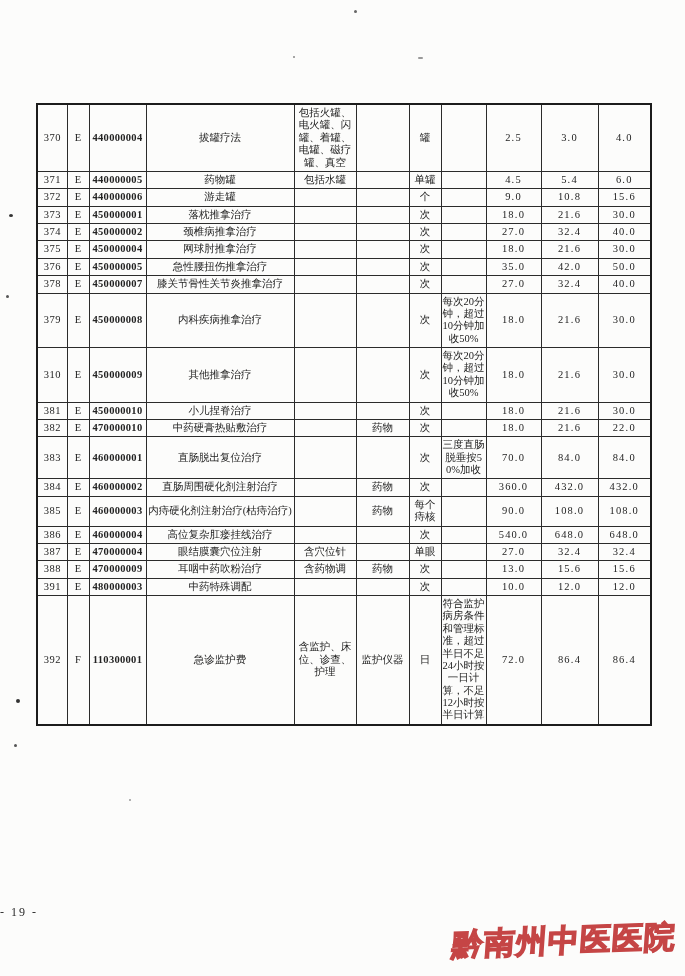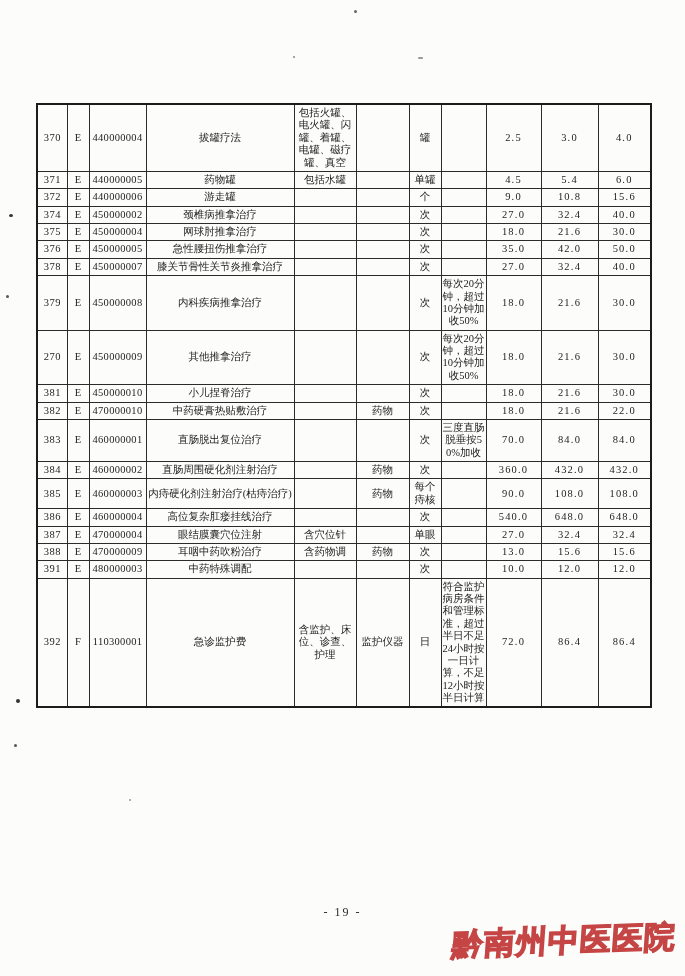--- a/index.html
+++ b/index.html
@@ -20,28 +20,28 @@
   table.fee-table td {
     border: 1px solid #2b2b2b;
     font-size: 10.5px; line-height: 1.18;
     text-align: center; vertical-align: middle;
     padding: 2px 1px;
     word-break: break-all; overflow: hidden;
     color: #232323;
   }
   td.col-seq  { letter-spacing: .5px; }
   td.col-cls  { }
-  td.col-code { font-weight: normal; letter-spacing: .3px; }
+  td.col-code { font-weight: bold; letter-spacing: .3px; }
   td.col-name { font-size: 11px; }
   td.col-include, td.col-remark { text-align: left; padding: 2px 3px; }
   td.col-p1, td.col-p2, td.col-p3 { letter-spacing: 1.2px; }
 
   .page-number {
     position: absolute; left: 0; top: 905px; width: 685px;
-    text-align: center; font-size: 12px; letter-spacing: 2px;
+    font-size: 12px; letter-spacing: 2px;
     color: #2a2a2a;
   }
   .watermark {
     position: absolute; left: 452px; top: 924px;
     font-size: 31px; font-weight: bold; letter-spacing: 1px;
     white-space: nowrap;
     color: rgba(235, 130, 130, 0.18);
     -webkit-text-stroke: 1.4px #c54545;
     transform: rotate(-2deg) skewX(-6deg);
     transform-origin: left center;
@@ -109,20 +109,33 @@
           <td class="col-name">游走罐</td>
           <td class="col-include"></td>
           <td class="col-exclude"></td>
           <td class="col-unit">个</td>
           <td class="col-remark"></td>
           <td class="col-p1">9.0</td>
           <td class="col-p2">10.8</td>
           <td class="col-p3">15.6</td>
         </tr>
         <tr>
+          <td class="col-seq">373</td>
+          <td class="col-cls">E</td>
+          <td class="col-code">450000001</td>
+          <td class="col-name">落枕推拿治疗</td>
+          <td class="col-include"></td>
+          <td class="col-exclude"></td>
+          <td class="col-unit">次</td>
+          <td class="col-remark"></td>
+          <td class="col-p1">18.0</td>
+          <td class="col-p2">21.6</td>
+          <td class="col-p3">30.0</td>
+        </tr>
+        <tr>
           <td class="col-seq">374</td>
           <td class="col-cls">E</td>
           <td class="col-code">450000002</td>
           <td class="col-name">颈椎病推拿治疗</td>
           <td class="col-include"></td>
           <td class="col-exclude"></td>
           <td class="col-unit">次</td>
           <td class="col-remark"></td>
           <td class="col-p1">27.0</td>
           <td class="col-p2">32.4</td>
@@ -174,21 +187,21 @@
           <td class="col-name">内科疾病推拿治疗</td>
           <td class="col-include"></td>
           <td class="col-exclude"></td>
           <td class="col-unit">次</td>
           <td class="col-remark">每次20分钟，超过10分钟加收50%</td>
           <td class="col-p1">18.0</td>
           <td class="col-p2">21.6</td>
           <td class="col-p3">30.0</td>
         </tr>
         <tr>
-          <td class="col-seq">270</td>
+          <td class="col-seq">310</td>
           <td class="col-cls">E</td>
           <td class="col-code">450000009</td>
           <td class="col-name">其他推拿治疗</td>
           <td class="col-include"></td>
           <td class="col-exclude"></td>
           <td class="col-unit">次</td>
           <td class="col-remark">每次20分钟，超过10分钟加收50%</td>
           <td class="col-p1">18.0</td>
           <td class="col-p2">21.6</td>
           <td class="col-p3">30.0</td>

